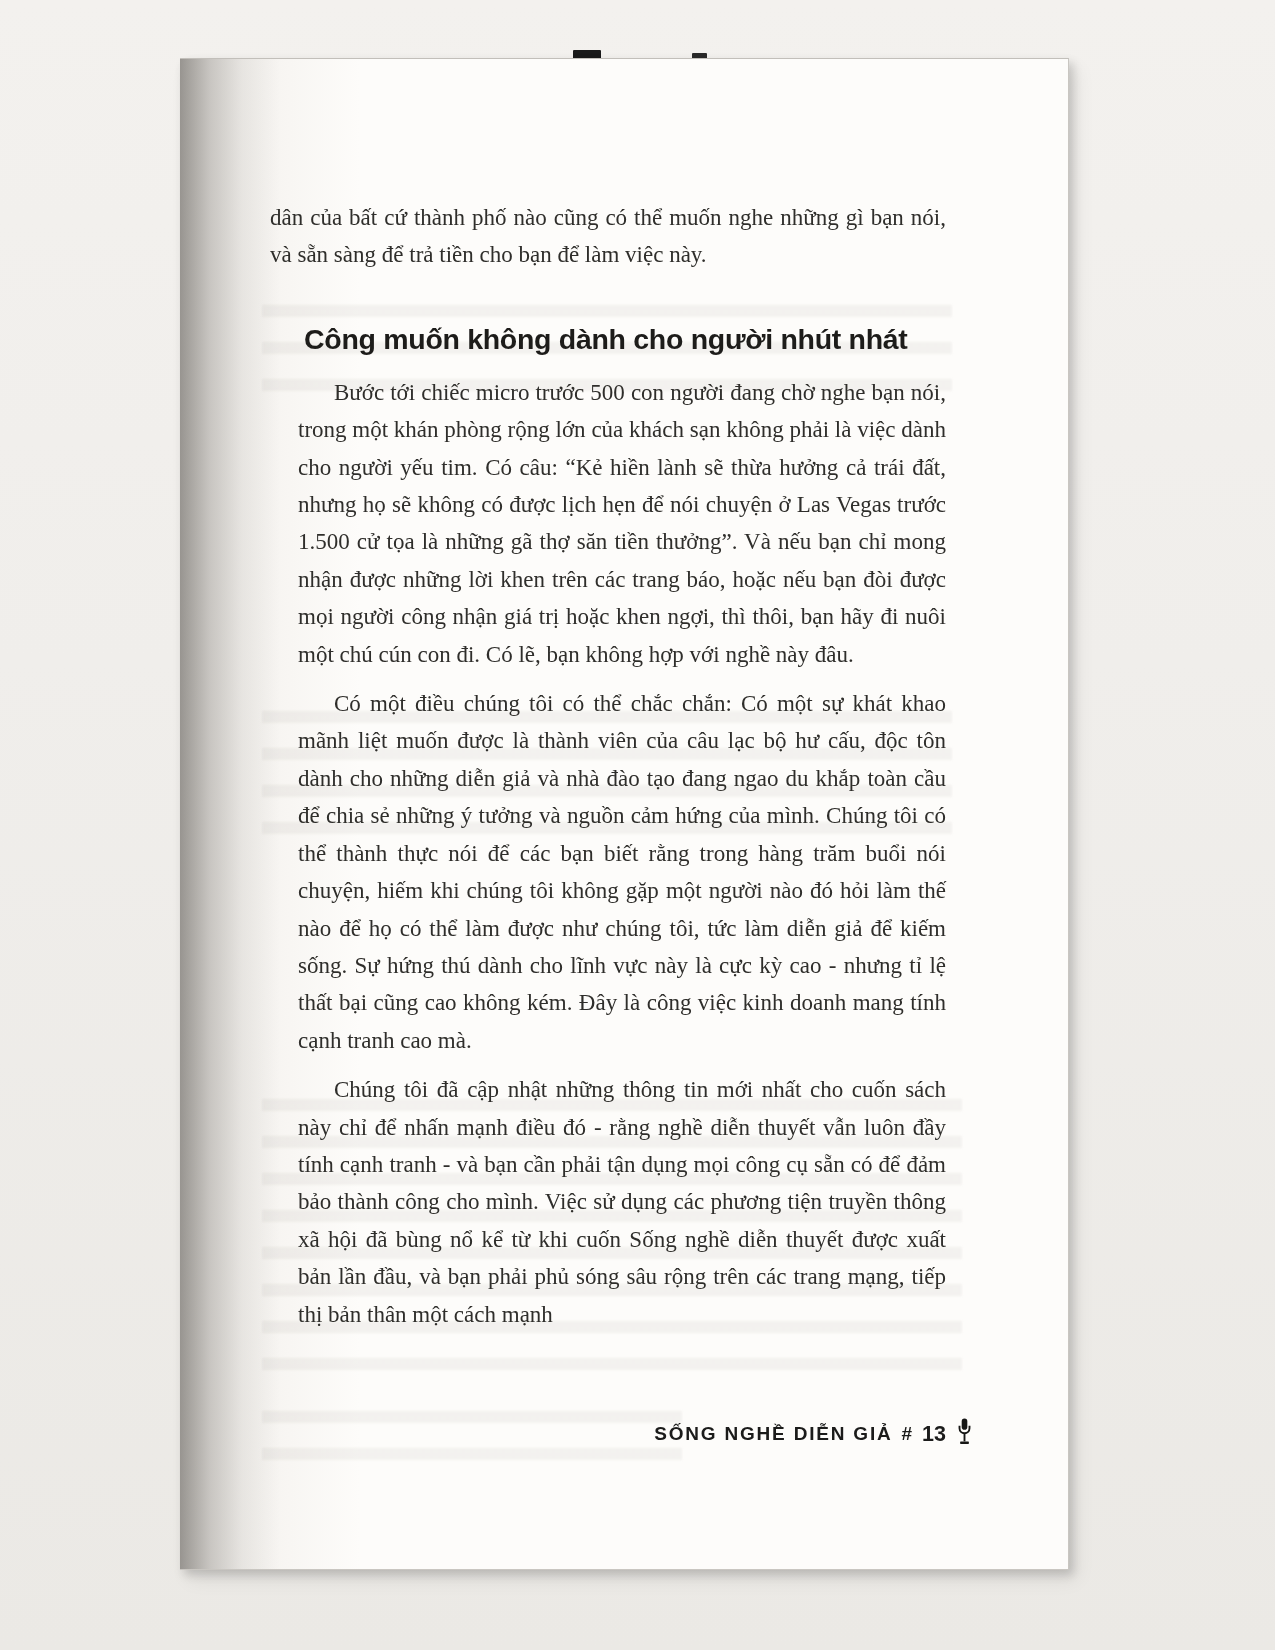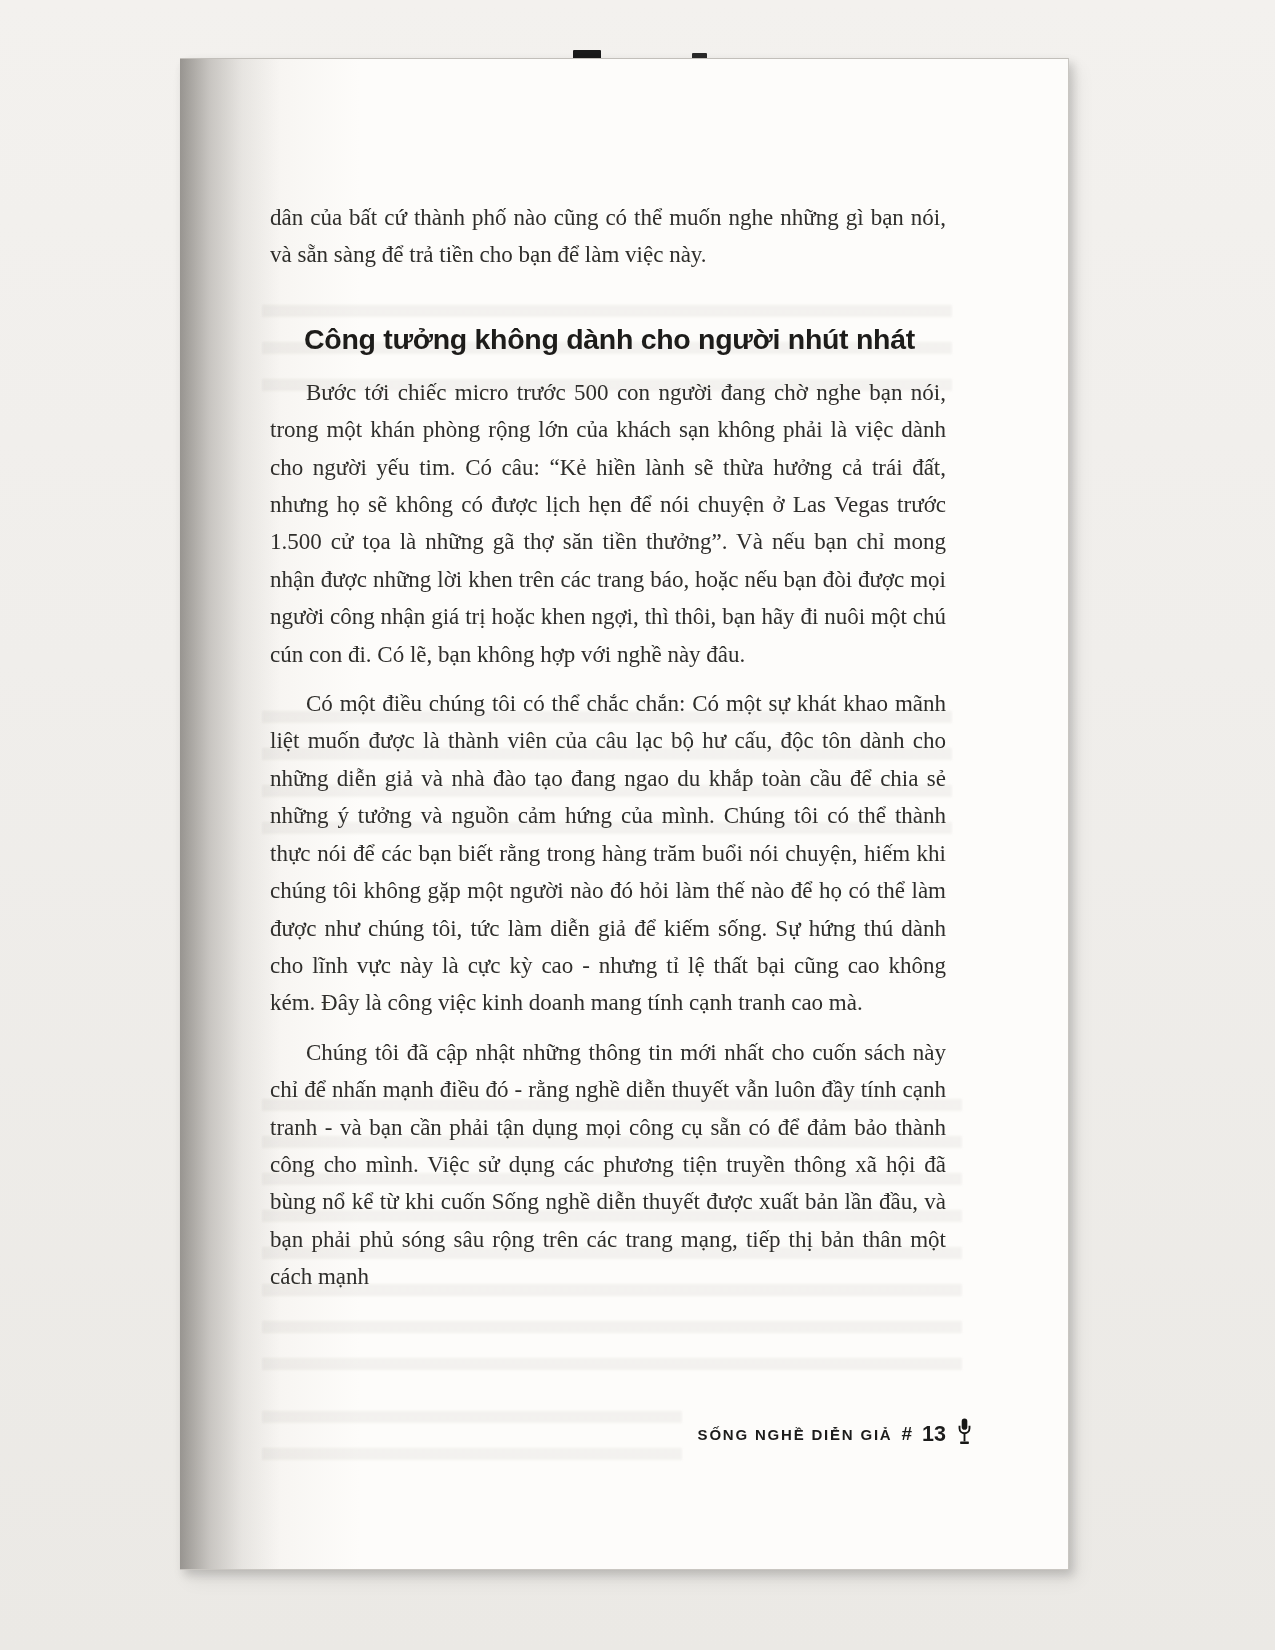--- a/index.html
+++ b/index.html
@@ -73,21 +73,21 @@
     position: absolute;
     left: 90px;
     top: 140px;
     width: 676px;
     color: #2f2e2b;
     font-size: 23px;
     line-height: 37.4px;
     text-align: justify;
   }
   .content p { margin: 0 0 12px 0; }
-  .content p.indent { text-indent: 36px; }
+  .content p.indent { text-indent: 36px; margin-left: 28px; }
   .section-heading {
     font-family: "Liberation Sans", sans-serif;
     font-weight: bold;
     font-size: 28.5px;
     letter-spacing: -0.3px;
     color: #1d1c1a;
     margin: 48px 0 18px 34px;
     line-height: 34px;
   }
   .italic { }
@@ -97,21 +97,21 @@
     top: 1358px;
     right: 96px;
     display: flex;
     align-items: center;
     gap: 9px;
     font-family: "Liberation Sans", sans-serif;
     font-weight: bold;
     color: #1b1b1a;
   }
   .footer .running-title {
-    font-size: 15px;
+    font-size: 19px;
     letter-spacing: 1.8px;
   }
   .footer .hash { font-size: 19px; letter-spacing: 1px; }
   .footer .page-number { font-size: 21.5px; }
   .footer .mic { display: inline-block; margin-left: 2px; }
 </style>
 </head>
 <body>
 
 <div class="photo">
@@ -124,21 +124,21 @@
     <div class="gutter-shadow"></div>
 
     <div class="bleed a"></div>
     <div class="bleed b"></div>
     <div class="bleed c"></div>
     <div class="bleed d"></div>
 
     <div class="content">
       <p>dân của bất cứ thành phố nào cũng có thể muốn nghe những gì bạn nói, và sẵn sàng để trả tiền cho bạn để làm việc này.</p>
 
-      <h2 class="section-heading">Công tưởng không dành cho người nhút nhát</h2>
+      <h2 class="section-heading">Công muốn không dành cho người nhút nhát</h2>
 
       <p class="indent">Bước tới chiếc micro trước 500 con người đang chờ nghe bạn nói, trong một khán phòng rộng lớn của khách sạn không phải là việc dành cho người yếu tim. Có câu: “Kẻ hiền lành sẽ thừa hưởng cả trái đất, nhưng họ sẽ không có được lịch hẹn để nói chuyện ở Las Vegas trước 1.500 cử tọa là những gã thợ săn tiền thưởng”. Và nếu bạn chỉ mong nhận được những lời khen trên các trang báo, hoặc nếu bạn đòi được mọi người công nhận giá trị hoặc khen ngợi, thì thôi, bạn hãy đi nuôi một chú cún con đi. Có lẽ, bạn không hợp với nghề này đâu.</p>
 
       <p class="indent">Có một điều chúng tôi có thể chắc chắn: Có một sự khát khao mãnh liệt muốn được là thành viên của câu lạc bộ hư cấu, độc tôn dành cho những diễn giả và nhà đào tạo đang ngao du khắp toàn cầu để chia sẻ những ý tưởng và nguồn cảm hứng của mình. Chúng tôi có thể thành thực nói để các bạn biết rằng trong hàng trăm buổi nói chuyện, hiếm khi chúng tôi không gặp một người nào đó hỏi làm thế nào để họ có thể làm được như chúng tôi, tức làm diễn giả để kiếm sống. Sự hứng thú dành cho lĩnh vực này là cực kỳ cao - nhưng tỉ lệ thất bại cũng cao không kém. Đây là công việc kinh doanh mang tính cạnh tranh cao mà.</p>
 
       <p class="indent"><span>Chúng tôi đã cập nhật những thông tin mới nhất cho cuốn sách này chỉ để nhấn mạnh điều đó - rằng nghề diễn thuyết vẫn luôn đầy tính cạnh tranh - và bạn cần phải tận dụng mọi công cụ sẵn có để đảm bảo thành công cho mình. Việc sử dụng các phương tiện truyền thông xã hội đã bùng nổ kể từ khi cuốn </span><span class="italic">Sống nghề diễn thuyết</span><span> được xuất bản lần đầu, và bạn phải phủ sóng sâu rộng trên các trang mạng, tiếp thị bản thân một cách mạnh</span></p>
     </div>
 
     <div class="footer">
       <span class="running-title">SỐNG NGHỀ DIỄN GIẢ</span>

